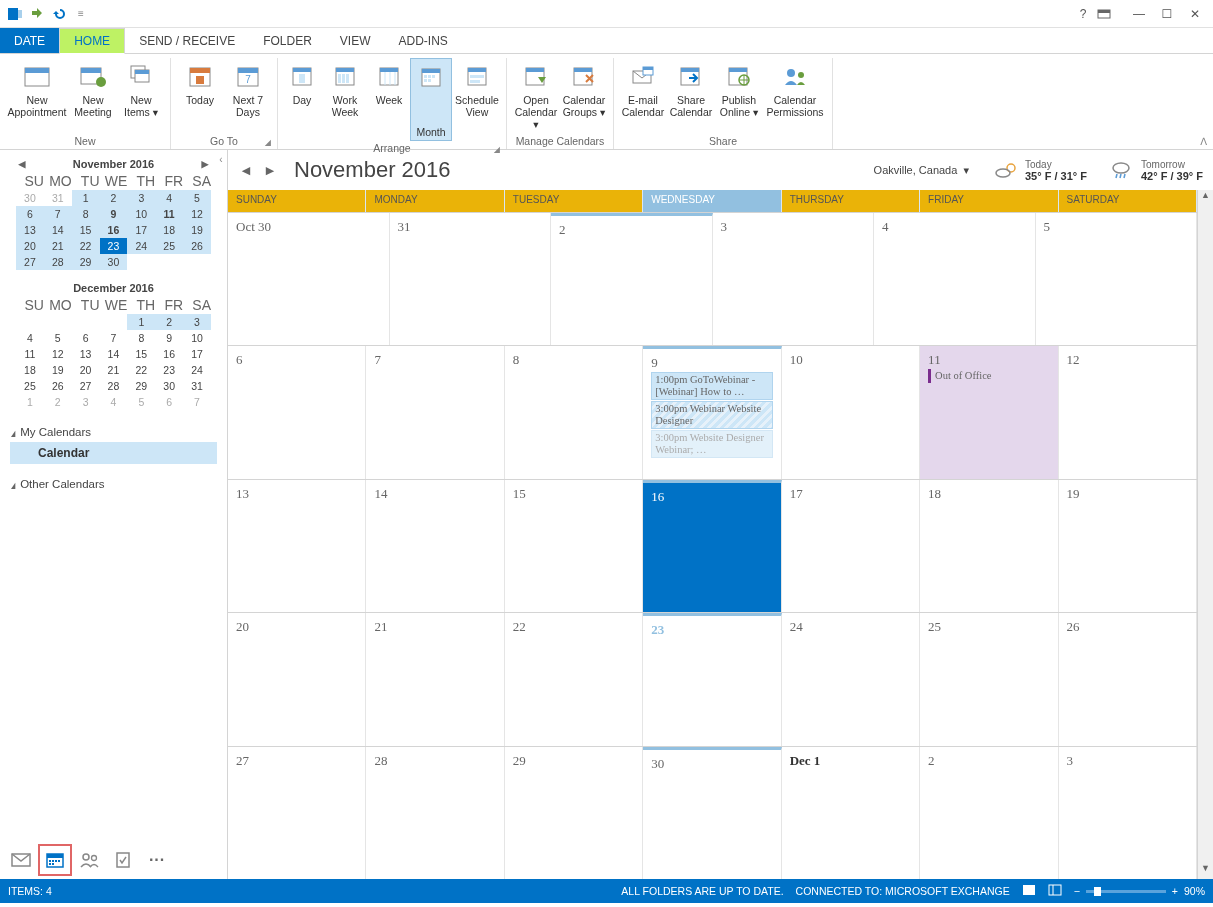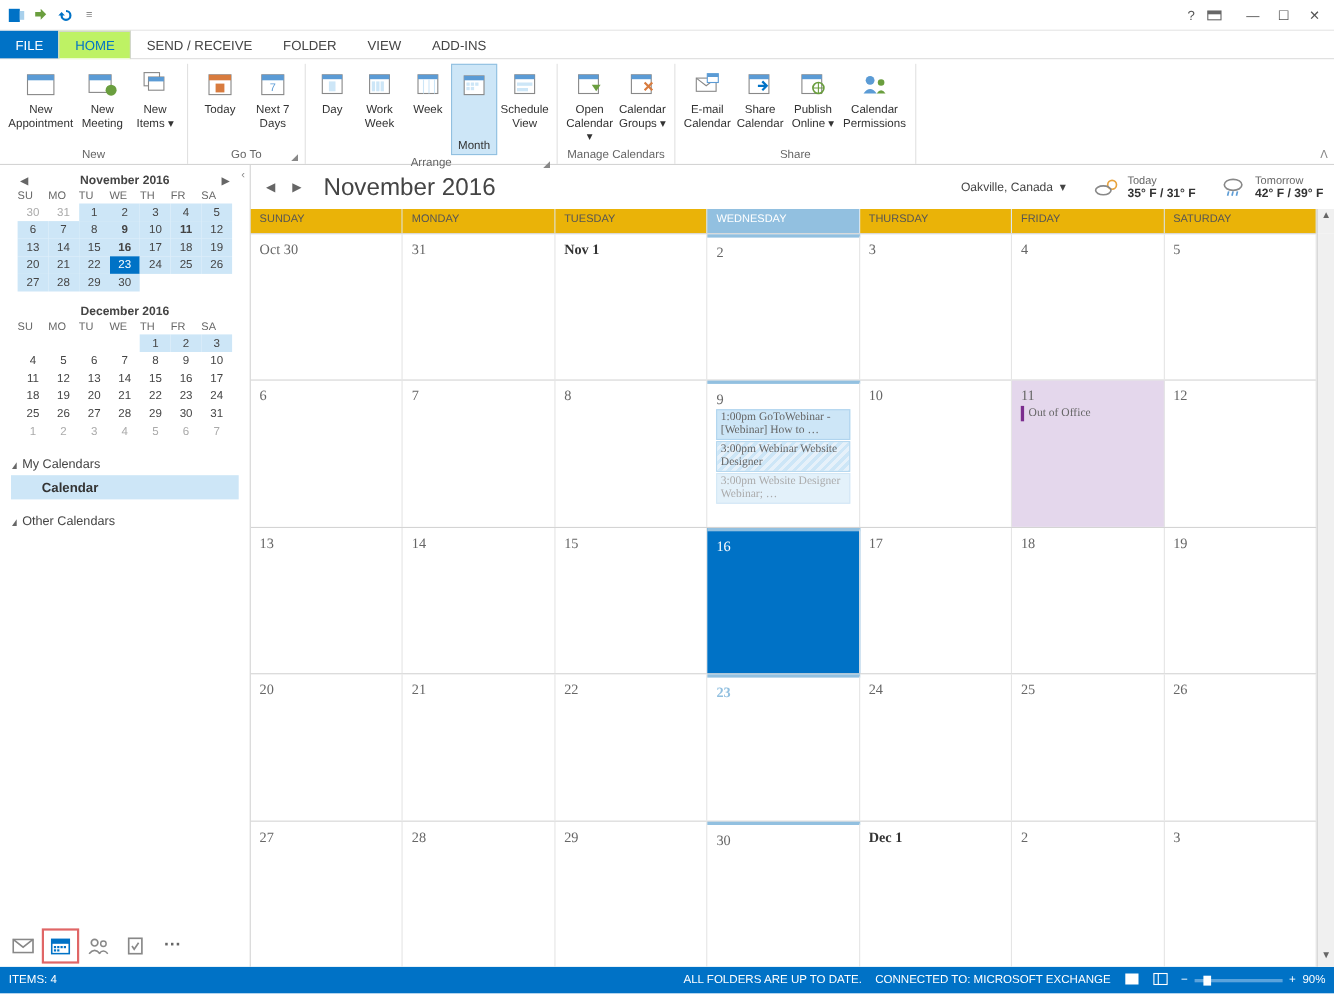--- a/index.html
+++ b/index.html
@@ -30,21 +30,21 @@
 .ribbon .collapse { position:absolute; right:6px; bottom:2px; font-size:10px; color:#888; }
 
 .workspace { display:flex; height:729px; }
 .sidebar { width:227px; border-right:0; position:relative; }
 .sidebar .collapse-tab { position:absolute; right:0; top:0; width:12px; height:20px; font-size:10px; color:#888; text-align:center; line-height:20px; }
 .minical { padding:6px 16px 4px; }
 .minical .hdr { display:flex; align-items:center; justify-content:center; position:relative; font-size:11px; font-weight:600; color:#444; padding:2px 0; }
 .minical .hdr .nav { position:absolute; font-size:9px; color:#666; width:12px; text-align:center; }
 .minical .hdr .nav.l { left:0; } .minical .hdr .nav.r { right:0; }
 .minical table { width:100%; border-collapse:collapse; table-layout:fixed; }
-.minical th { font-size:10px; font-weight:400; color:#666; padding:1px 0; text-align:left;margin-left:24px; }
+.minical th { font-size:14px; font-weight:400; color:#666; padding:1px 0; text-align:right;margin-left:24px; }
 .minical td { font-size:10.5px; text-align:center; padding:2px 0; color:#444; }
 .minical td.dim { color:#aaa; }
 .minical td.bold { font-weight:700; }
 .minical td.today { background:#0072c6; color:#fff; }
 .minical td.range { background:#cde6f7; }
 .cal-list { padding:8px 10px; }
 .cal-list .grp { font-size:11.5px; color:#444; padding:4px 0; }
 .cal-list .grp:before { content:"◢"; font-size:8px; margin-right:4px; color:#666; transform:scaleX(0.7); display:inline-block; }
 .cal-list .item { padding:4px 10px 4px 28px; font-size:12px; }
 .cal-list .item.sel { background:#cde6f7; font-weight:700; }
@@ -121,21 +121,21 @@
         <rect x="1" y="1" width="12" height="8" fill="none" stroke="#666"></rect>
         <rect x="1" y="1" width="12" height="3" fill="#666"></rect>
       </svg>
     </span>
   <span class="win-btn">—</span>
   <span class="win-btn">☐</span>
   <span class="win-btn">✕</span>
 </div>
 
 <div class="tabs">
-  <div class="tab file">FILE</div>
+  <div class="tab file">DATE</div>
   <div class="tab active">HOME</div>
   <div class="tab">SEND / RECEIVE</div>
   <div class="tab">FOLDER</div>
   <div class="tab">VIEW</div>
   <div class="tab">ADD-INS</div>
 </div>
 
 <div class="ribbon">
   <div class="rgroup">
     <div class="btns">
@@ -581,23 +581,20 @@
     </div>
     <div class="gridwrap">
       <div class="grid" id="grid">
           <div class="wk">
             <div class="cell">
               <div class="dn">Oct 30</div>
             </div>
             <div class="cell">
               <div class="dn">31</div>
             </div>
-            <div class="cell">
-              <div class="dn bold">Nov 1</div>
-            </div>
             <div class="cell today-col">
               <div class="dn">2</div>
             </div>
             <div class="cell">
               <div class="dn">3</div>
             </div>
             <div class="cell">
               <div class="dn">4</div>
             </div>
             <div class="cell">

